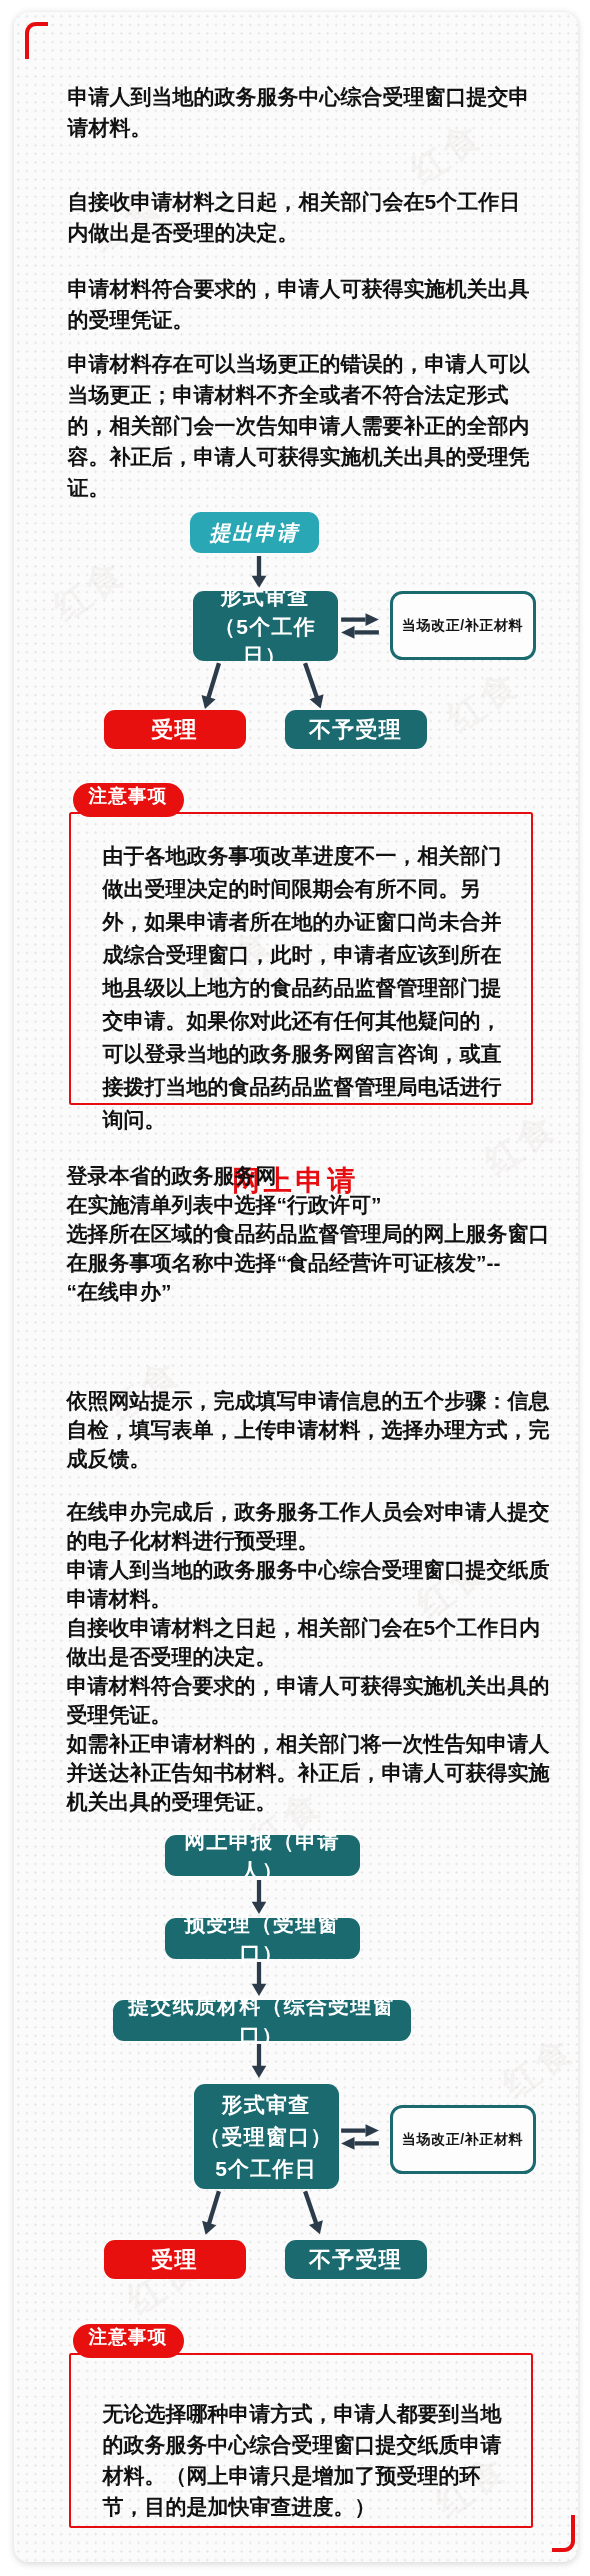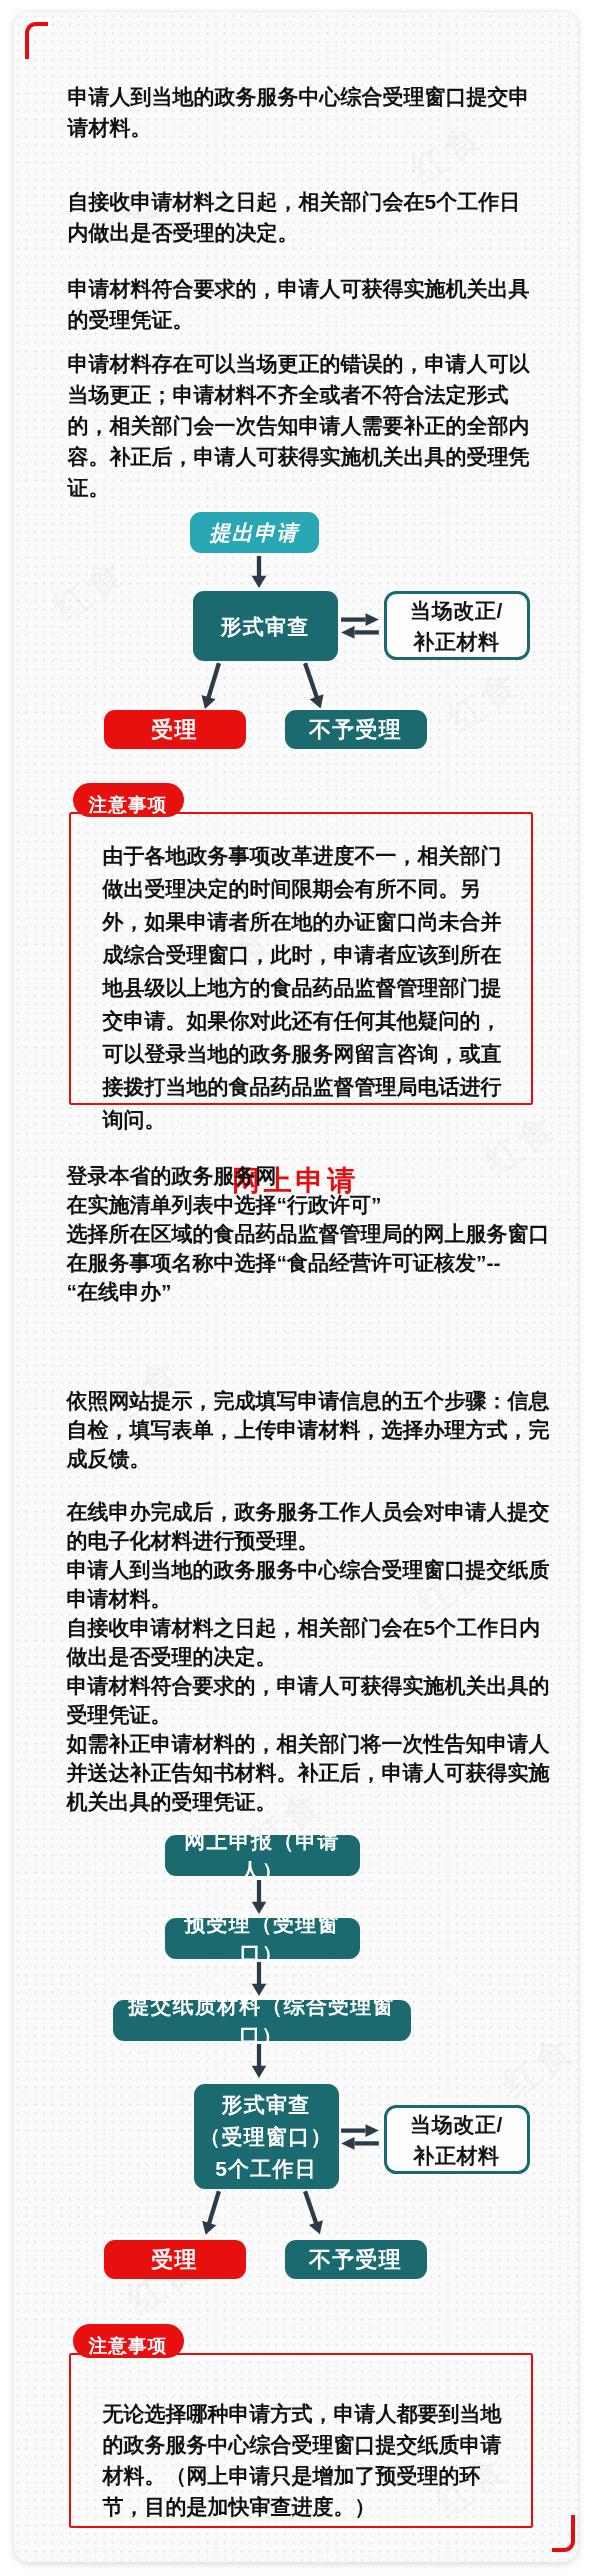--- a/index.html
+++ b/index.html
@@ -24,27 +24,27 @@
   .para{position:absolute;left:54px;width:468px;font-size:21px;line-height:31px;color:#111;margin:0;}
   .para2{position:absolute;left:53px;width:492px;font-size:21px;line-height:29px;color:#111;margin:0;}
   .para2 p{margin:0;}
   .flowbox{position:absolute;display:flex;flex-direction:column;align-items:center;
     justify-content:center;color:#ffffff;font-size:21px;letter-spacing:1.2px;
     border-radius:11px;line-height:29.5px;text-align:center;}
   .teal-light{background:#2aa7b5;}
   .teal-dark{background:#1a6a70;}
   .red-bg{background:#e8100e;}
   .sidebox{position:absolute;background:#fdfdfd;border:3.1px solid #1a6a70;border-radius:12.3px;
-    color:#141414;display:flex;flex-direction:column;align-items:center;justify-content:center;
-    font-size:21px;line-height:31px;text-align:center;letter-spacing:0.6px;}
+    color:#141414;display:flex;align-items:center;justify-content:center;
+    font-size:14px;line-height:31px;text-align:center;letter-spacing:0.6px;margin-left:6px;}
   .arrow{position:absolute;}
   .diag{transform-origin:50% 0;}
   .notice-wrap{position:absolute;left:55px;width:460px;border:2.5px solid #e60c10;border-radius:2.5px;background:transparent;margin-top:12px;}
   .notice-tab{position:absolute;left:59px;width:111px;height:34px;background:#e8100e;color:#fff;
-    border-radius:17px;display:flex;align-items:flex-end;justify-content:center;
+    border-radius:17px;display:flex;align-items:flex-start;justify-content:center;
     font-size:18.5px;letter-spacing:1.2px;z-index:2;}
   .notice-text{font-size:21px;line-height:33px;color:#111;margin:0;}
 </style>
 </head>
 <body>
 
 <div class="card">
 
   <span class="wm" style="left:74px;top:185px;">红食</span>
   <span class="wm" style="left:394px;top:117px;">红食</span>
@@ -74,20 +74,21 @@
 
   <div class="arrow" style="left:237px;top:544px;">
     <svg width="16" height="32" viewBox="0 0 26 52">
         <rect x="9.5" y="0" width="7" height="34" fill="#2b3b4a"></rect>
         <polygon points="1,32 25,32 13,52" fill="#2b3b4a"></polygon>
       </svg>
   </div>
 
   <div class="flowbox teal-dark" style="left:179px;top:579px;width:145px;height:70px;">
     <span>形式审查</span>
+    <span>（5个工作日）</span>
   </div>
 
   <div class="arrow" style="left:327px;top:600px;">
     <svg width="38" height="28" viewBox="0 0 62 46">
       <rect x="0" y="9" width="40" height="7" fill="#2b3b4a"></rect>
       <polygon points="40,2 62,12.5 40,23" fill="#2b3b4a"></polygon>
       <polygon points="0,33.5 22,23 22,44" fill="#2b3b4a"></polygon>
       <rect x="22" y="30" width="40" height="7" fill="#2b3b4a"></rect>
     </svg>
   </div>

